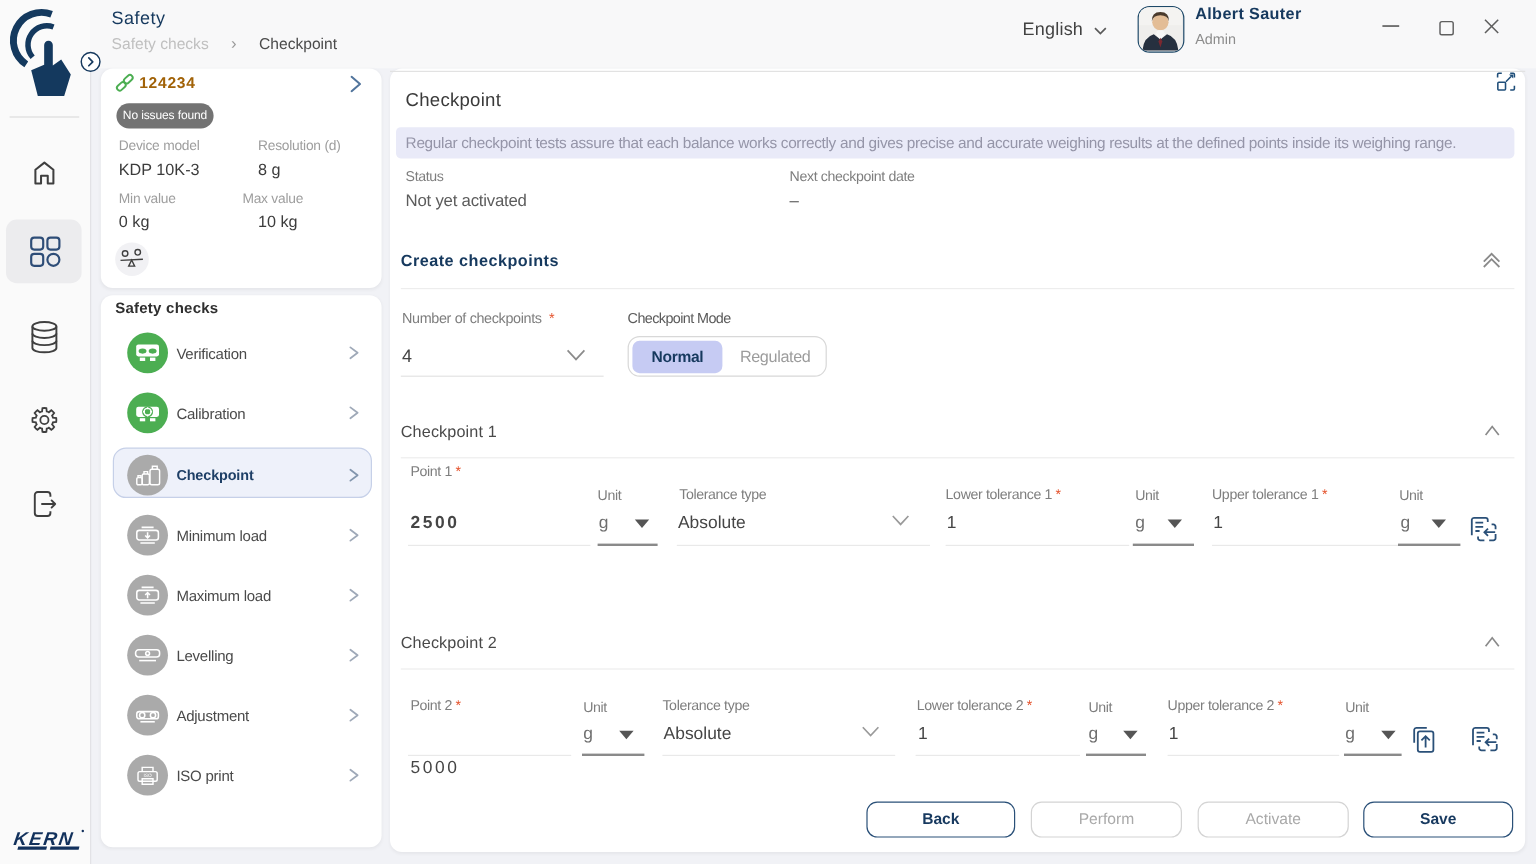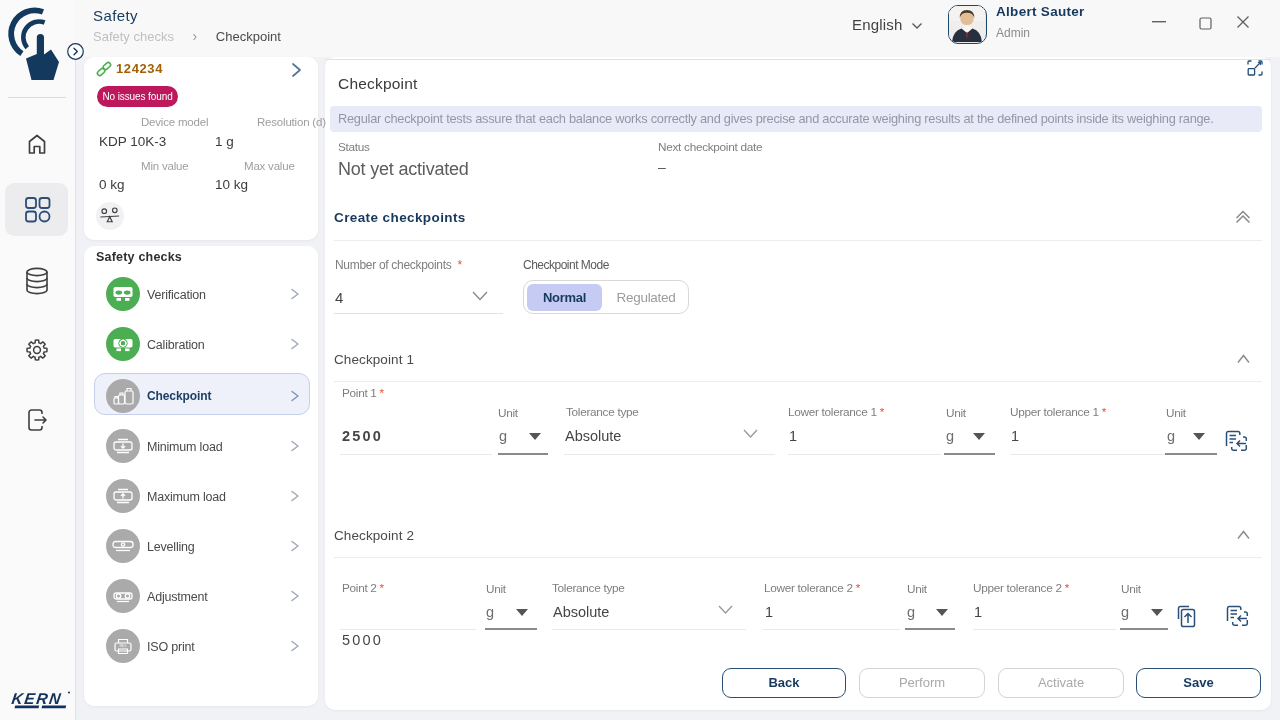--- a/index.html
+++ b/index.html
@@ -21,23 +21,23 @@
   #h-name { left:996px; top:4px; font-size:13.5px; font-weight:bold; color:#16395e; letter-spacing:0.3px; }
   #h-role { left:996px; top:26px; font-size:12px; color:#8c8c8c; }
   #avatar { left:948px; top:5px; width:39px; height:39px; border:1.5px solid #1d4868; border-radius:10px; overflow:hidden; background:#e9e9e9; }
   
   .card { background:#fff; border-radius:10px; box-shadow:0 1px 3px rgba(0,0,0,0.05); position:absolute; }
   #device-card { left:84px; top:57px; width:234px; height:183px; }
   #list-card   { left:84px; top:246px; width:234px; height:460px; }
   #main-card   { left:325px; top:57px; width:946px; height:653px; }
   
   .dc-id { left:116px; top:61px; font-size:13px; font-weight:bold; color:#a16207; letter-spacing:0.6px; }
-  .dc-label { font-size:11.5px; letter-spacing:-0.2px; color:#9e9e9e;margin-left:42px; }
+  .dc-label { font-size:11.5px; letter-spacing:-0.2px; color:#9e9e9e; }
   .dc-value { font-size:13.5px; color:#3c3c3c; }
-  #pill { left:97px; top:86px; width:81px; height:21px; background:#be185d; border-radius:11px; color:#fff; font-size:10px; letter-spacing:-0.1px; line-height:21px; text-align:center; }
+  #pill { left:97px; top:86px; width:81px; height:21px; background:#737373; border-radius:11px; color:#fff; font-size:10px; letter-spacing:-0.1px; line-height:21px; text-align:center; }
   #dc-circle { left:96px; top:202px; width:28px; height:28px; border-radius:50%; background:#f1f1f4; }
   
   #list-title { left:96px; top:250px; font-size:12.5px; font-weight:bold; color:#2f2f2f; letter-spacing:0.2px; }
   .li-label { font-size:12.5px; color:#4a4a4a; position:absolute; left:147px; letter-spacing:-0.2px; }
   .li-circle { width:34px; height:34px; border-radius:50%; position:absolute; left:106px; }
   .green { background:#4cae52; }
   .grey { background:#aaaaaa; }
   #li-sel { left:94px; top:373px; width:216px; height:42px; border:1px solid #c6d0e8; background:#eef1fa; border-radius:11px; }
   
   #m-topline { left:325px; top:59px; width:946px; height:1px; background:#e2e2e2; }
@@ -152,21 +152,21 @@
     </g>
   </svg>
   <div class="abs dc-id">124234</div>
   <svg style="left:289px; top:62px;" width="14" height="16" viewBox="0 0 14 16">
     <path d="M4,2 L11,8 L4,14" fill="none" stroke="#51749c" stroke-width="1.7" stroke-linecap="round" stroke-linejoin="round"></path>
   </svg>
   <div id="pill" class="abs">No issues found</div>
   <div class="abs dc-label" style="left:99px; top:116px;">Device model</div>
   <div class="abs dc-label" style="left:215px; top:116px;">Resolution (d)</div>
   <div class="abs dc-value" style="left:99px; top:134px;">KDP 10K-3</div>
-  <div class="abs dc-value" style="left:215px; top:134px;">1 g</div>
+  <div class="abs dc-value" style="left:215px; top:134px;">8 g</div>
   <div class="abs dc-label" style="left:99px; top:160px;">Min value</div>
   <div class="abs dc-label" style="left:202px; top:160px;">Max value</div>
   <div class="abs dc-value" style="left:99px; top:177px;">0 kg</div>
   <div class="abs dc-value" style="left:215px; top:177px;">10 kg</div>
   <div id="dc-circle" class="abs"></div>
   <svg style="left:99px; top:205px;" width="22" height="22" viewBox="0 0 23 23">
     <g fill="none" stroke="#3f3f3f" stroke-width="1.2">
       <circle cx="5.5" cy="6.5" r="2.4"></circle>
       <circle cx="16.5" cy="5.5" r="2.4"></circle>
       <path d="M1.5,12.5 L21,11.5"></path>
@@ -286,21 +286,21 @@
       <path d="M1,4.5 V2 A1,1 0 0 1 2,1 H4.5"></path>
       <path d="M11.5,1 H14 A1,1 0 0 1 15,2 V4.5"></path>
       <path d="M15,11.5 V14 A1,1 0 0 1 14,15 H11.5"></path>
       <rect x="1.2" y="8.6" width="6.4" height="6.4" rx="0.8"></rect>
       <path d="M7.9,8.1 L12.2,3.8"></path>
     </g>
     <path d="M10.5,2 L14,2 L14,5.5 Z" fill="#1f4e79"></path>
   </svg>
   <div id="m-banner" class="abs">Regular checkpoint tests assure that each balance works correctly and gives precise and accurate weighing results at the defined points inside its weighing range.</div>
   <div class="abs f-label" style="left:338px; top:140px;">Status</div>
-  <div class="abs" style="left:338px; top:159px; font-size:18px; letter-spacing:-0.2px; color:#5c5c5c;">Not yet activated</div>
+  <div class="abs" style="left:338px; top:159px; font-size:14px; letter-spacing:-0.2px; color:#5c5c5c;">Not yet activated</div>
   <div class="abs f-label" style="left:658px; top:140px;">Next checkpoint date</div>
   <div class="abs" style="left:658px; top:159px; font-size:14px; color:#5c5c5c;">–</div>
 
   <div id="sec-create" class="abs">Create checkpoints</div>
   <svg style="left:1235px; top:210px;" width="16" height="14" viewBox="0 0 16 14">
     <path d="M1.5,8 L8,1.5 L14.5,8 M1.5,12.5 L8,6 L14.5,12.5" fill="none" stroke="#8a8a8a" stroke-width="1.5"></path>
   </svg>
   <div class="abs divider" style="left:334px; top:240px; width:928px;"></div>
 
   <div class="abs f-label" style="left:335px; top:258px; font-size:12px;">Number of checkpoints <span class="req">&nbsp;*</span></div>

